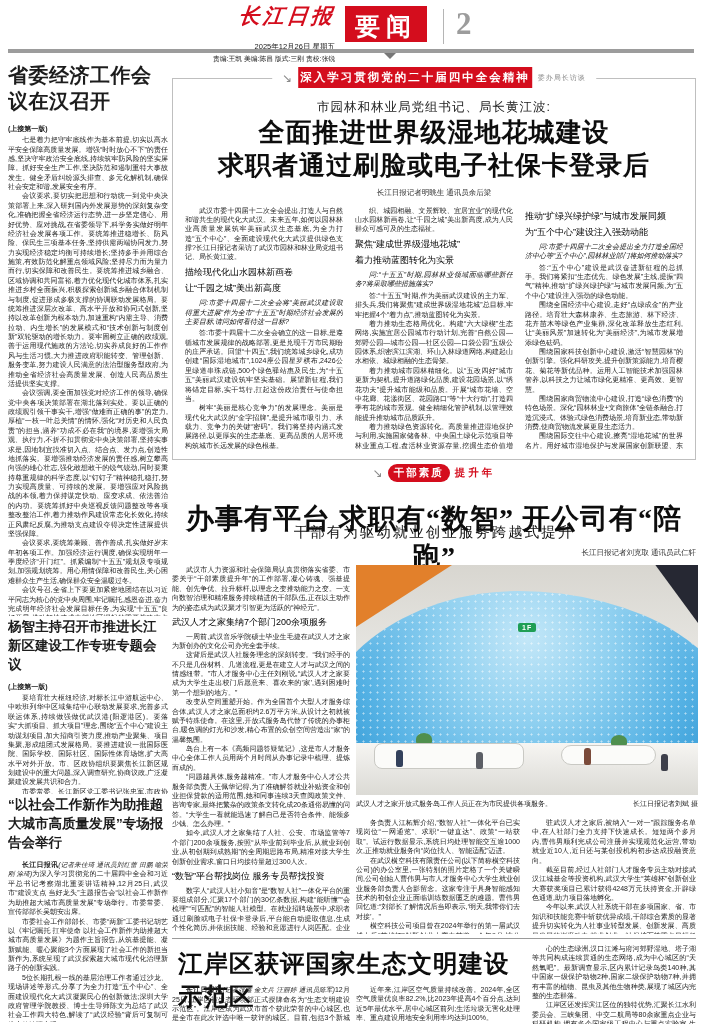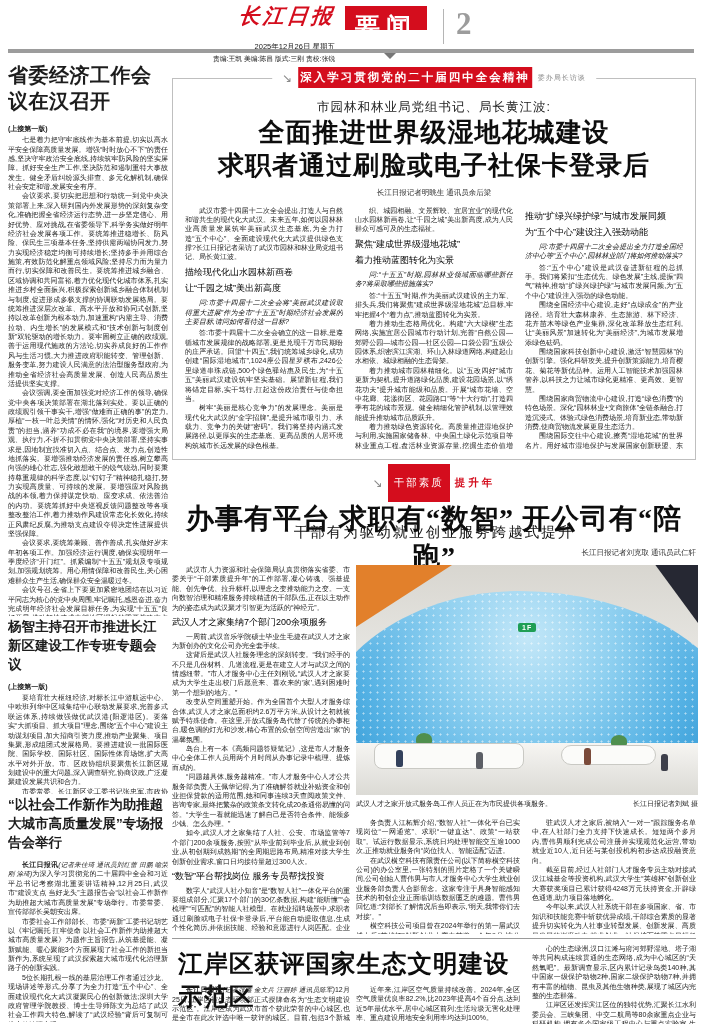--- a/index.html
+++ b/index.html
@@ -9,21 +9,21 @@
     background: #ffffff; overflow: hidden; margin: 0 auto;
     font-family: "Liberation Sans", "DejaVu Sans", sans-serif;
     color: #1c1c1c;
   }
   
   .mast { position:absolute; left:130px; top:6px; width:205px; text-align:right; }
   .logo { font-family:"Liberation Serif","DejaVu Serif",serif; font-style:italic; font-weight:bold;
           font-size:21px; color:var(--red); letter-spacing:3px; line-height:1; transform:skewX(-6deg); }
   .date  { font-size:7.5px; color:#222; margin-top:15px; }
   .staff { font-size:6.8px; color:#222; margin-top:2px; }
-  .section-box { position:absolute; left:345px; top:6px; width:82px; height:24px; background:var(--red);
+  .section-box { position:absolute; left:345px; top:6px; width:82px; height:36px; background:var(--red);
           color:#fff; font-weight:bold; font-size:25px; letter-spacing:6px; text-align:center; line-height:40px; }
   .vert-rule { position:absolute; left:443px; top:9px; width:1px; height:35px; background:#b5b5b5; }
   .pageno { position:absolute; left:456px; top:8px; font-family:"Liberation Serif","DejaVu Serif",serif;
           font-weight:bold; font-size:31px; color:#9c9c9c; line-height:1; }
   .header-bar { position:absolute; left:8px; top:49px; width:686px; height:3.5px; background:#9c9c9c; }
   .header-arrow { position:absolute; left:384px; top:53px; width:0; height:0;
           border-left:6px solid transparent; border-right:6px solid transparent; border-top:6px solid #777; }
   
   .bodytxt p { font-size:7px; line-height:1.34; text-indent:2em; text-align:justify; color:#1c1c1c; }
   .bodytxt p.q { font-style:italic; color:#111; margin:2px 0; }
@@ -49,21 +49,21 @@
   .kicker { text-align:center; font-size:12.5px; color:#222; margin-top:20px; letter-spacing:1px; }
   .f-head { text-align:center; font-family:"Liberation Serif","DejaVu Serif",serif; font-weight:900;
           font-size:26px; line-height:1.28; letter-spacing:1px; color:#0d0d0d; }
   .f-byline { text-align:center; font-size:7.5px; color:#333; margin-top:5px; }
   .f-cols { display:flex; gap:12px; padding:8px 12px 0 12px; height:252px; overflow:hidden; }
   .f-col { flex:1; overflow:hidden; }
   .f-col .colsub { margin:5px 0 3px; }
   
   .t-tag { position:absolute; left:172px; top:464px; width:524px; display:flex; justify-content:center;
           align-items:center; gap:5px; }
-  .t-tag-red { background:var(--red); color:#fff; font-weight:normal; font-size:10.5px; letter-spacing:2px; padding:12px 6px; }
+  .t-tag-red { background:var(--red); color:#fff; font-weight:bold; font-size:10.5px; letter-spacing:2px; padding:2px 6px;border-radius:9px; }
   .t-tag-plain { color:var(--red); font-weight:bold; font-size:10.5px; letter-spacing:3px; }
   .t-head { position:absolute; left:172px; top:500px; width:524px; text-align:center;
           font-family:"Liberation Serif","DejaVu Serif",serif; font-weight:900; font-size:28px;
           letter-spacing:1px; color:#0d0d0d; }
   .t-deck { position:absolute; left:172px; top:523px; width:524px; text-align:center;
           font-size:14.5px; color:#111; letter-spacing:2px; }
   .t-byline { position:absolute; left:172px; top:548px; width:524px; text-align:right; font-size:7.5px; color:#333; }
   .t-colL { position:absolute; left:172px; top:565px; width:178px; height:369px; overflow:hidden; }
   .t-colL .colsub { margin:5px 0 3px; }
   .t-colM { position:absolute; left:356px; top:818px; width:164px; height:116px; overflow:hidden; }

